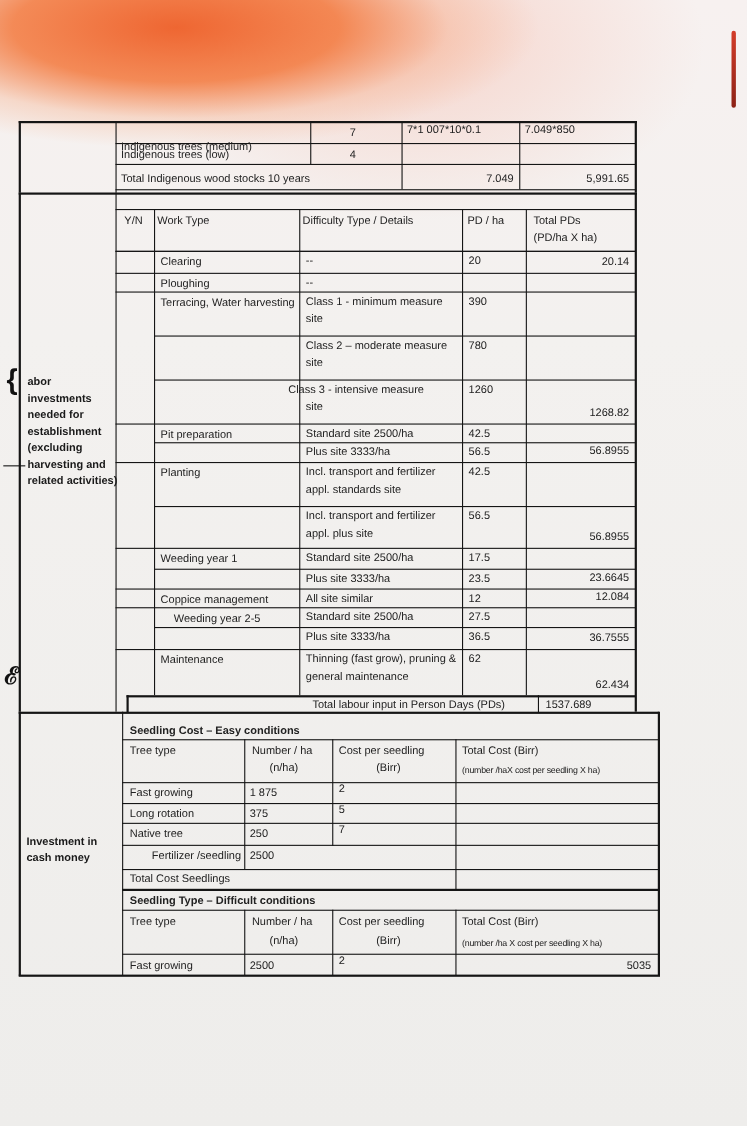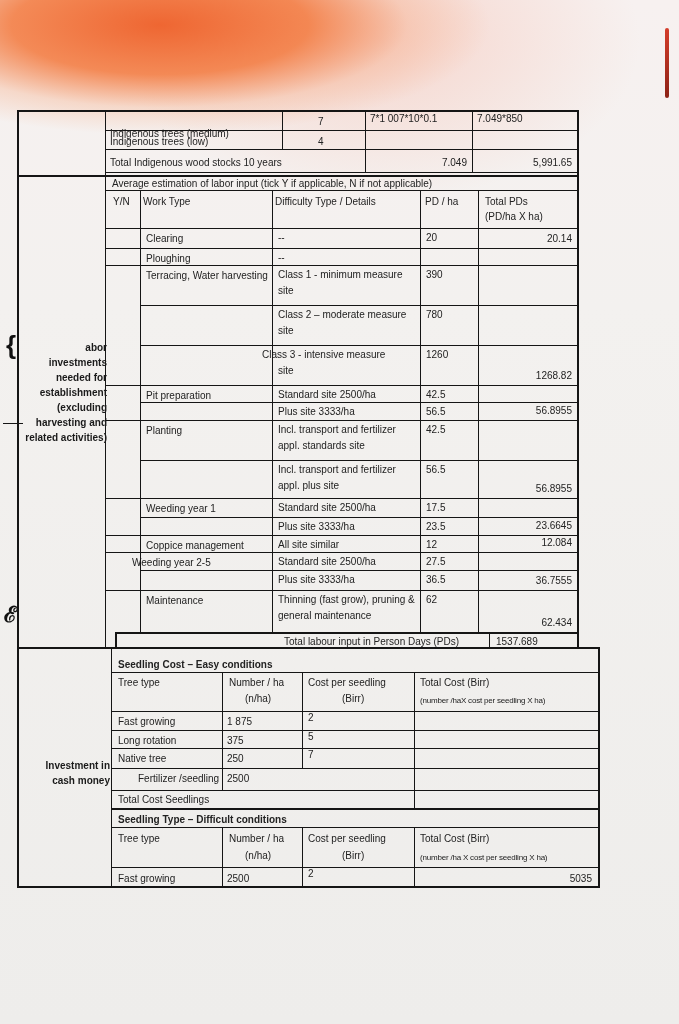--- a/index.html
+++ b/index.html
@@ -13,21 +13,21 @@
       radial-gradient(ellipse 330px 110px at 160px 25px, rgba(238,95,40,0.95) 0%, rgba(243,120,60,0.85) 45%, rgba(246,170,130,0.35) 75%, rgba(246,200,185,0) 100%),
       radial-gradient(ellipse 260px 160px at 380px 40px, rgba(246,190,175,0.55) 0%, rgba(246,210,200,0) 100%),
       linear-gradient(180deg,#f7f1f0 0%,#f3f1ef 30%,#eeedeb 100%);
   }
   .edge-right{position:absolute;right:10px;top:28px;width:4px;height:70px;background:linear-gradient(180deg,#d43d2a,#8c2216);border-radius:2px;}
   .lt{position:absolute;background:#151515;}
   .tx{position:absolute;font-size:10px;line-height:12px;white-space:nowrap;color:#222;}
   .b{font-weight:bold;}
   .r{text-align:right;}
   .sm{font-size:8px;letter-spacing:-0.2px;}
-  .side{font-size:10px;font-weight:bold;line-height:15px;white-space:normal;color:#1a1a1a;text-align:right;}
+  .side{font-size:10px;font-weight:bold;line-height:15px;white-space:normal;color:#1a1a1a;}
   .brace{position:absolute;font-size:26px;font-weight:bold;color:#111;}
 </style>
 </head>
 <body>
 
 <div class="page">
   <div class="edge-right"></div>
 
   <div class="lt" style="left:17px;top:110px;width:562px;height:2px;"></div>
   <div class="lt" style="left:17px;top:110px;width:2px;height:65px;"></div>
@@ -49,21 +49,20 @@
   <div class="tx" style="left:110px;top:157px;">Total Indigenous wood stocks 10 years</div>
   <div class="tx r" style="left:370px;top:157px;width:97px;">7.049</div>
   <div class="tx r" style="left:477px;top:157px;width:95px;">5,991.65</div>
 
   <div class="lt" style="left:17px;top:175px;width:562px;height:2px;"></div>
   <div class="lt" style="left:17px;top:175px;width:2px;height:472px;"></div>
   <div class="lt" style="left:105px;top:175px;width:1px;height:472px;"></div>
   <div class="lt" style="left:577px;top:175px;width:2px;height:472px;"></div>
   <div class="lt" style="left:105px;top:190px;width:473px;height:1px;"></div>
 
-  <div class="tx" style="left:112px;top:178px;">Average estimation of labor input (tick Y if applicable, N if not applicable)</div>
 
   <div class="tx" style="left:113px;top:196px;">Y/N</div>
   <div class="tx" style="left:143px;top:196px;">Work Type</div>
   <div class="tx" style="left:275px;top:196px;text-align:center;">Difficulty Type / Details</div>
   <div class="tx" style="left:425px;top:196px;">PD / ha</div>
   <div class="tx" style="left:485px;top:196px;">Total PDs</div>
   <div class="tx" style="left:485px;top:211px;">(PD/ha  X ha)</div>
 
   <div class="lt" style="left:115px;top:632px;width:463px;height:2px;"></div>
   <div class="lt" style="left:115px;top:632px;width:2px;height:16px;"></div>
@@ -175,21 +174,21 @@
     <div class="tx" style="left:146px;top:521px;width:125px;white-space:normal;line-height:14px;"></div>
     <div class="tx" style="left:278px;top:521px;">Plus site 3333/ha</div>
     <div class="tx" style="left:426px;top:521px;">23.5</div>
     <div class="tx r" style="left:482px;top:520px;width:90px;">23.6645</div>
     <div class="lt" style="left:105px;top:535px;width:473px;height:1px;"></div>
     <div class="tx" style="left:146px;top:539px;width:125px;white-space:normal;line-height:14px;">Coppice management</div>
     <div class="tx" style="left:278px;top:539px;">All site similar</div>
     <div class="tx" style="left:426px;top:539px;">12</div>
     <div class="tx r" style="left:482px;top:537px;width:90px;">12.084</div>
     <div class="lt" style="left:105px;top:552px;width:473px;height:1px;"></div>
-    <div class="tx" style="left:132px;top:556px;width:125px;white-space:normal;line-height:14px;">Weeding year 2-5</div>
+    <div class="tx" style="left:158px;top:556px;width:125px;white-space:normal;line-height:14px;">Weeding year 2-5</div>
     <div class="tx" style="left:278px;top:556px;">Standard site 2500/ha</div>
     <div class="tx" style="left:426px;top:556px;">27.5</div>
     <div class="tx r" style="left:482px;top:555px;width:90px;"></div>
     <div class="lt" style="left:140px;top:570px;width:438px;height:1px;"></div>
     <div class="tx" style="left:146px;top:574px;width:125px;white-space:normal;line-height:14px;"></div>
     <div class="tx" style="left:278px;top:574px;">Plus site 3333/ha</div>
     <div class="tx" style="left:426px;top:574px;">36.5</div>
     <div class="tx r" style="left:482px;top:575px;width:90px;">36.7555</div>
     <div class="lt" style="left:105px;top:590px;width:473px;height:1px;"></div>
     <div class="tx" style="left:146px;top:594px;width:125px;white-space:normal;line-height:14px;">Maintenance</div>

